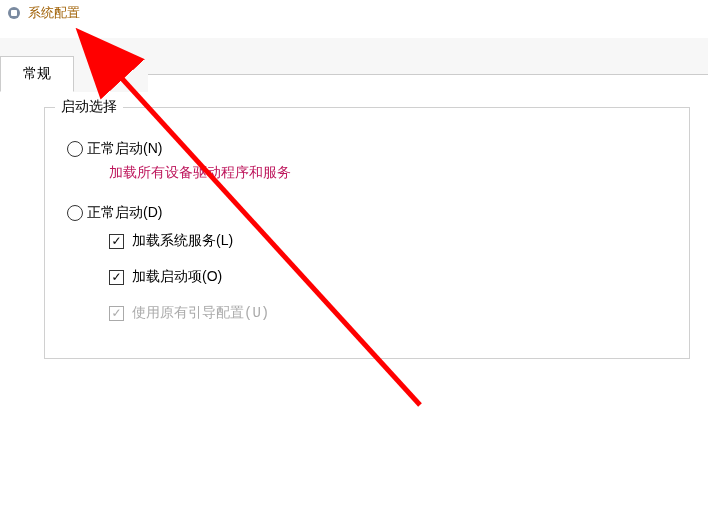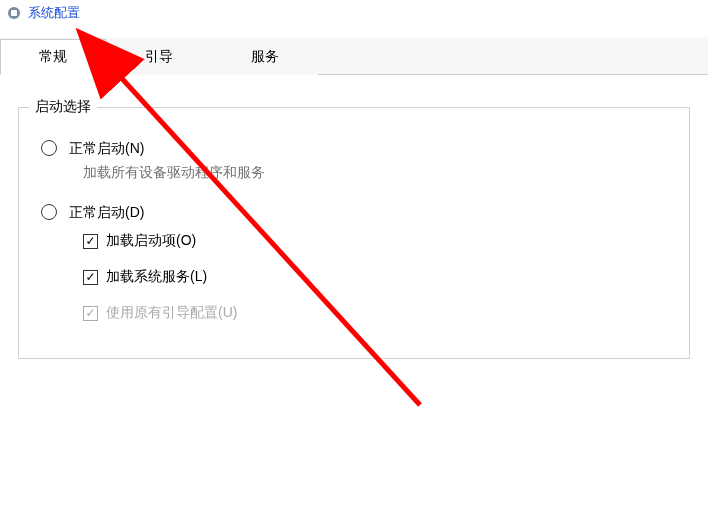--- a/index.html
+++ b/index.html
@@ -1,80 +1,79 @@
 <!DOCTYPE html>
 <html><head>
   <meta charset="utf-8">
   <style>
     * { margin: 0; padding: 0; box-sizing: border-box; font-family: "Microsoft YaHei", "SimSun", sans-serif; font-size: 14px; }
     body { background: #fff; width: 708px; height: 515px; overflow: hidden; }
     .titlebar { display: flex; align-items: center; padding: 4px 6px; gap: 6px; }
     .titlebar-icon { width: 16px; height: 16px; }
-    .titlebar-text { font-size: 13px; color: #1d4ed8; }
+    .titlebar-text { font-size: 13px; color: #a16207; }
     .tabs { display: flex; border-bottom: 1px solid #ccc; margin-top: 12px; background: #f7f7f7; }
-    .tab { padding: 8px 38px; cursor: pointer; border: 1px solid transparent; position: relative; top: 1px; background: #f7f7f7; }
+    .tab { padding: 8px 22px; cursor: pointer; border: 1px solid transparent; position: relative; top: 18px; background: #f7f7f7; }
     .tab.active { background: #fff; border: 1px solid #ccc; border-bottom: 1px solid #fff; }
-    .content { padding: 24px 18px 18px 18px; }
+    .content { padding: 24px 18px 18px 18px; margin-left: 26px; }
     .groupbox { border: 1px solid #d0d0d0; padding: 18px 18px 18px 22px; position: relative; margin-top: 8px; }
     .groupbox-title { position: absolute; top: -10px; left: 10px; background: #fff; padding: 0 6px; font-size: 14px; }
-    .radio-row { display: flex; align-items: flex-start; gap: 12px; margin: 14px 0 6px 0; }
+    .radio-row { display: flex; align-items: center; gap: 4px; margin: 14px 0 6px 0; }
     .radio-circle { width: 16px; height: 16px; border: 1.4px solid #333; border-radius: 50%; display: inline-flex; align-items: center; justify-content: center; }
     .radio-circle.selected::after { content: ""; width: 8px; height: 8px; background: #000; border-radius: 50%; }
-    .radio-desc { margin: 4px 0 22px 42px; color: #737373; }
+    .radio-desc { margin: 4px 0 22px 42px; color: #be185d; }
     .check-row { display: flex; align-items: center; gap: 8px; margin: 10px 0 18px 42px; }
     .checkbox { width: 15px; height: 15px; border: 1.3px solid #333; display: inline-flex; align-items: center; justify-content: center; }
     .checkbox.disabled { border-color: #aaa; }
     .checkbox.checked::after { content: "✓"; font-size: 12px; line-height: 1; color: #000; }
     .checkbox.disabled.checked::after { color: #aaa; }
-    .check-label.disabled { color: #aaa; }
+    .check-label.disabled { color: #aaa; font-family: Liberation Mono, monospace; }
     .arrow-overlay { position: absolute; top: 0; left: 0; pointer-events: none; }
   </style>
 </head>
 <body>
 
 <div class="titlebar">
   <span class="titlebar-icon">
     <svg viewBox="0 0 16 16">
         <circle cx="8" cy="8" r="6" fill="#7a8aa0"></circle>
         <rect x="5" y="5" width="6" height="6" fill="#fff" rx="1"></rect>
       </svg>
   </span>
   <span class="titlebar-text">系统配置</span>
 </div>
 
 <div class="tabs">
   <div class="tab active">常规</div>
   <div class="tab">引导</div>
-  <div class="tab">服务</div>
 </div>
 
 <div class="content">
   <div class="groupbox">
     <span class="groupbox-title">启动选择</span>
 
     <div class="radio-row">
       <span class="radio-circle"></span>
       <span>正常启动(N)</span>
     </div>
     <div class="radio-desc">加载所有设备驱动程序和服务</div>
 
     <div class="radio-row">
       <span class="radio-circle"></span>
       <span>正常启动(D)</span>
     </div>
 
 
     <div class="check-row">
       <span class="checkbox checked"></span>
-      <span class="check-label">加载启动项(O)</span>
+      <span class="check-label">加载系统服务(L)</span>
     </div>
 
     <div class="check-row">
       <span class="checkbox checked"></span>
-      <span class="check-label">加载系统服务(L)</span>
+      <span class="check-label">加载启动项(O)</span>
     </div>
 
     <div class="check-row">
       <span class="checkbox checked disabled"></span>
       <span class="check-label disabled">使用原有引导配置(U)</span>
     </div>
   </div>
 </div>
 
 <svg class="arrow-overlay" width="708" height="515">

